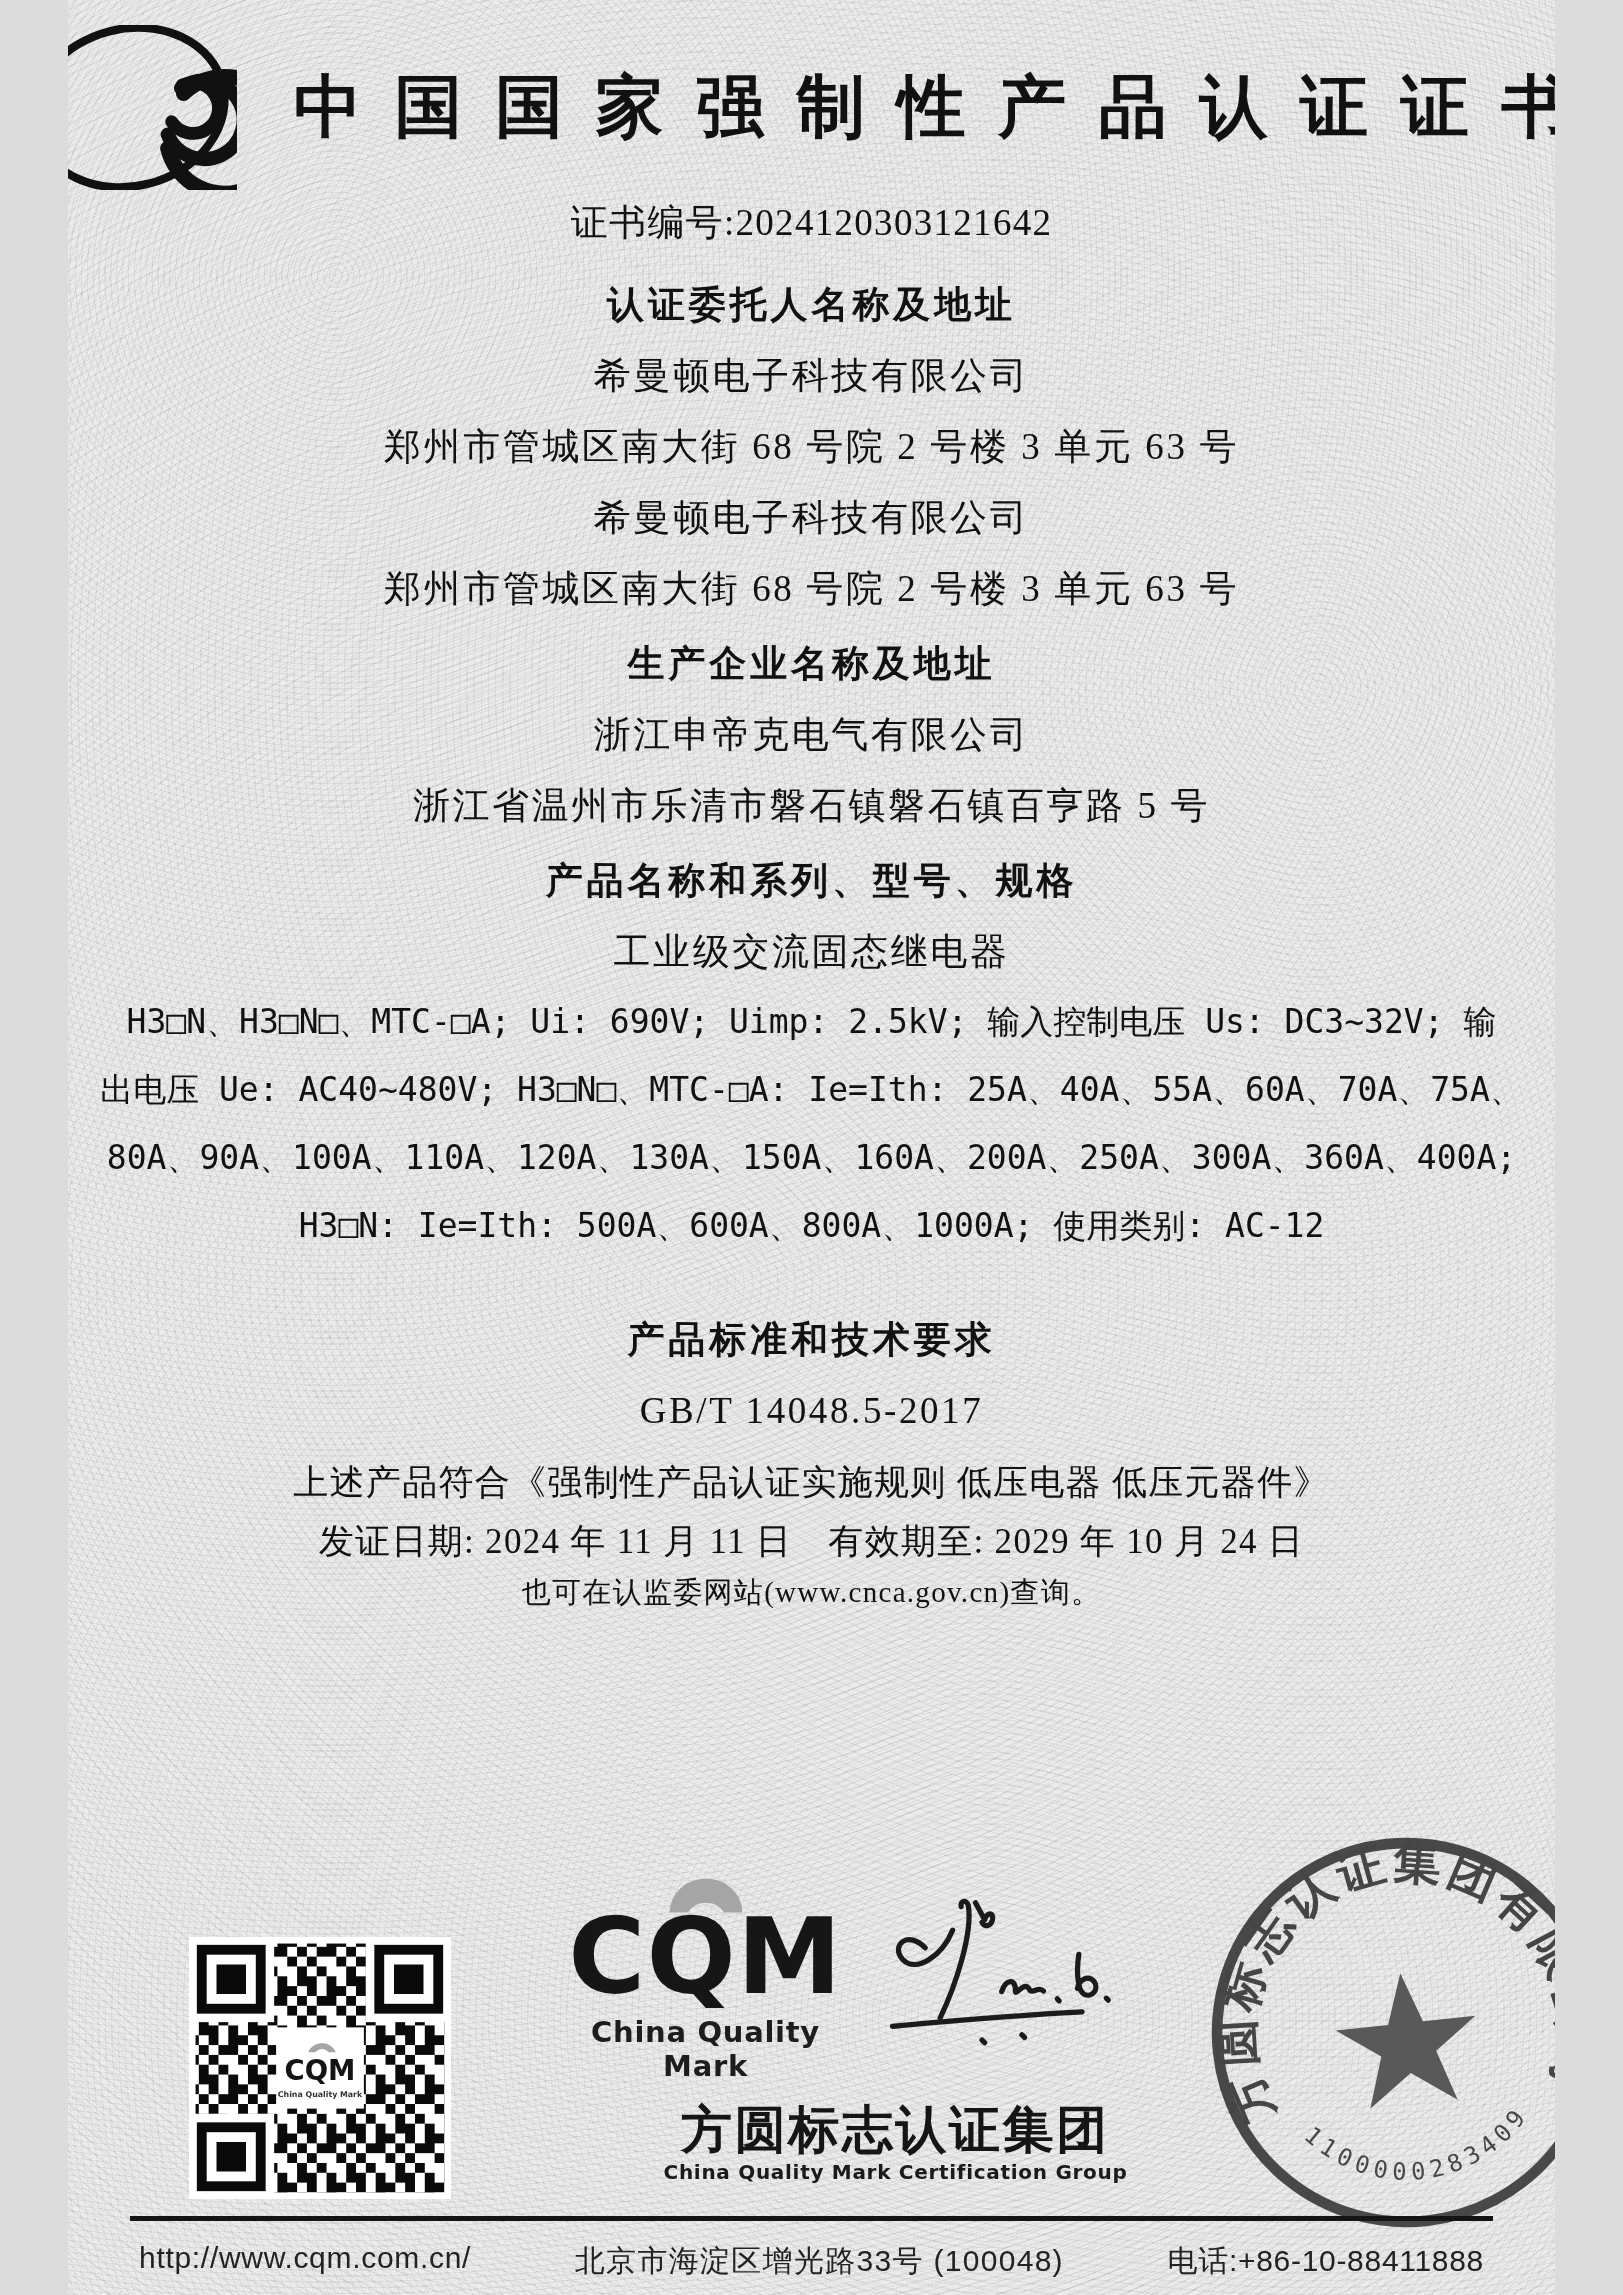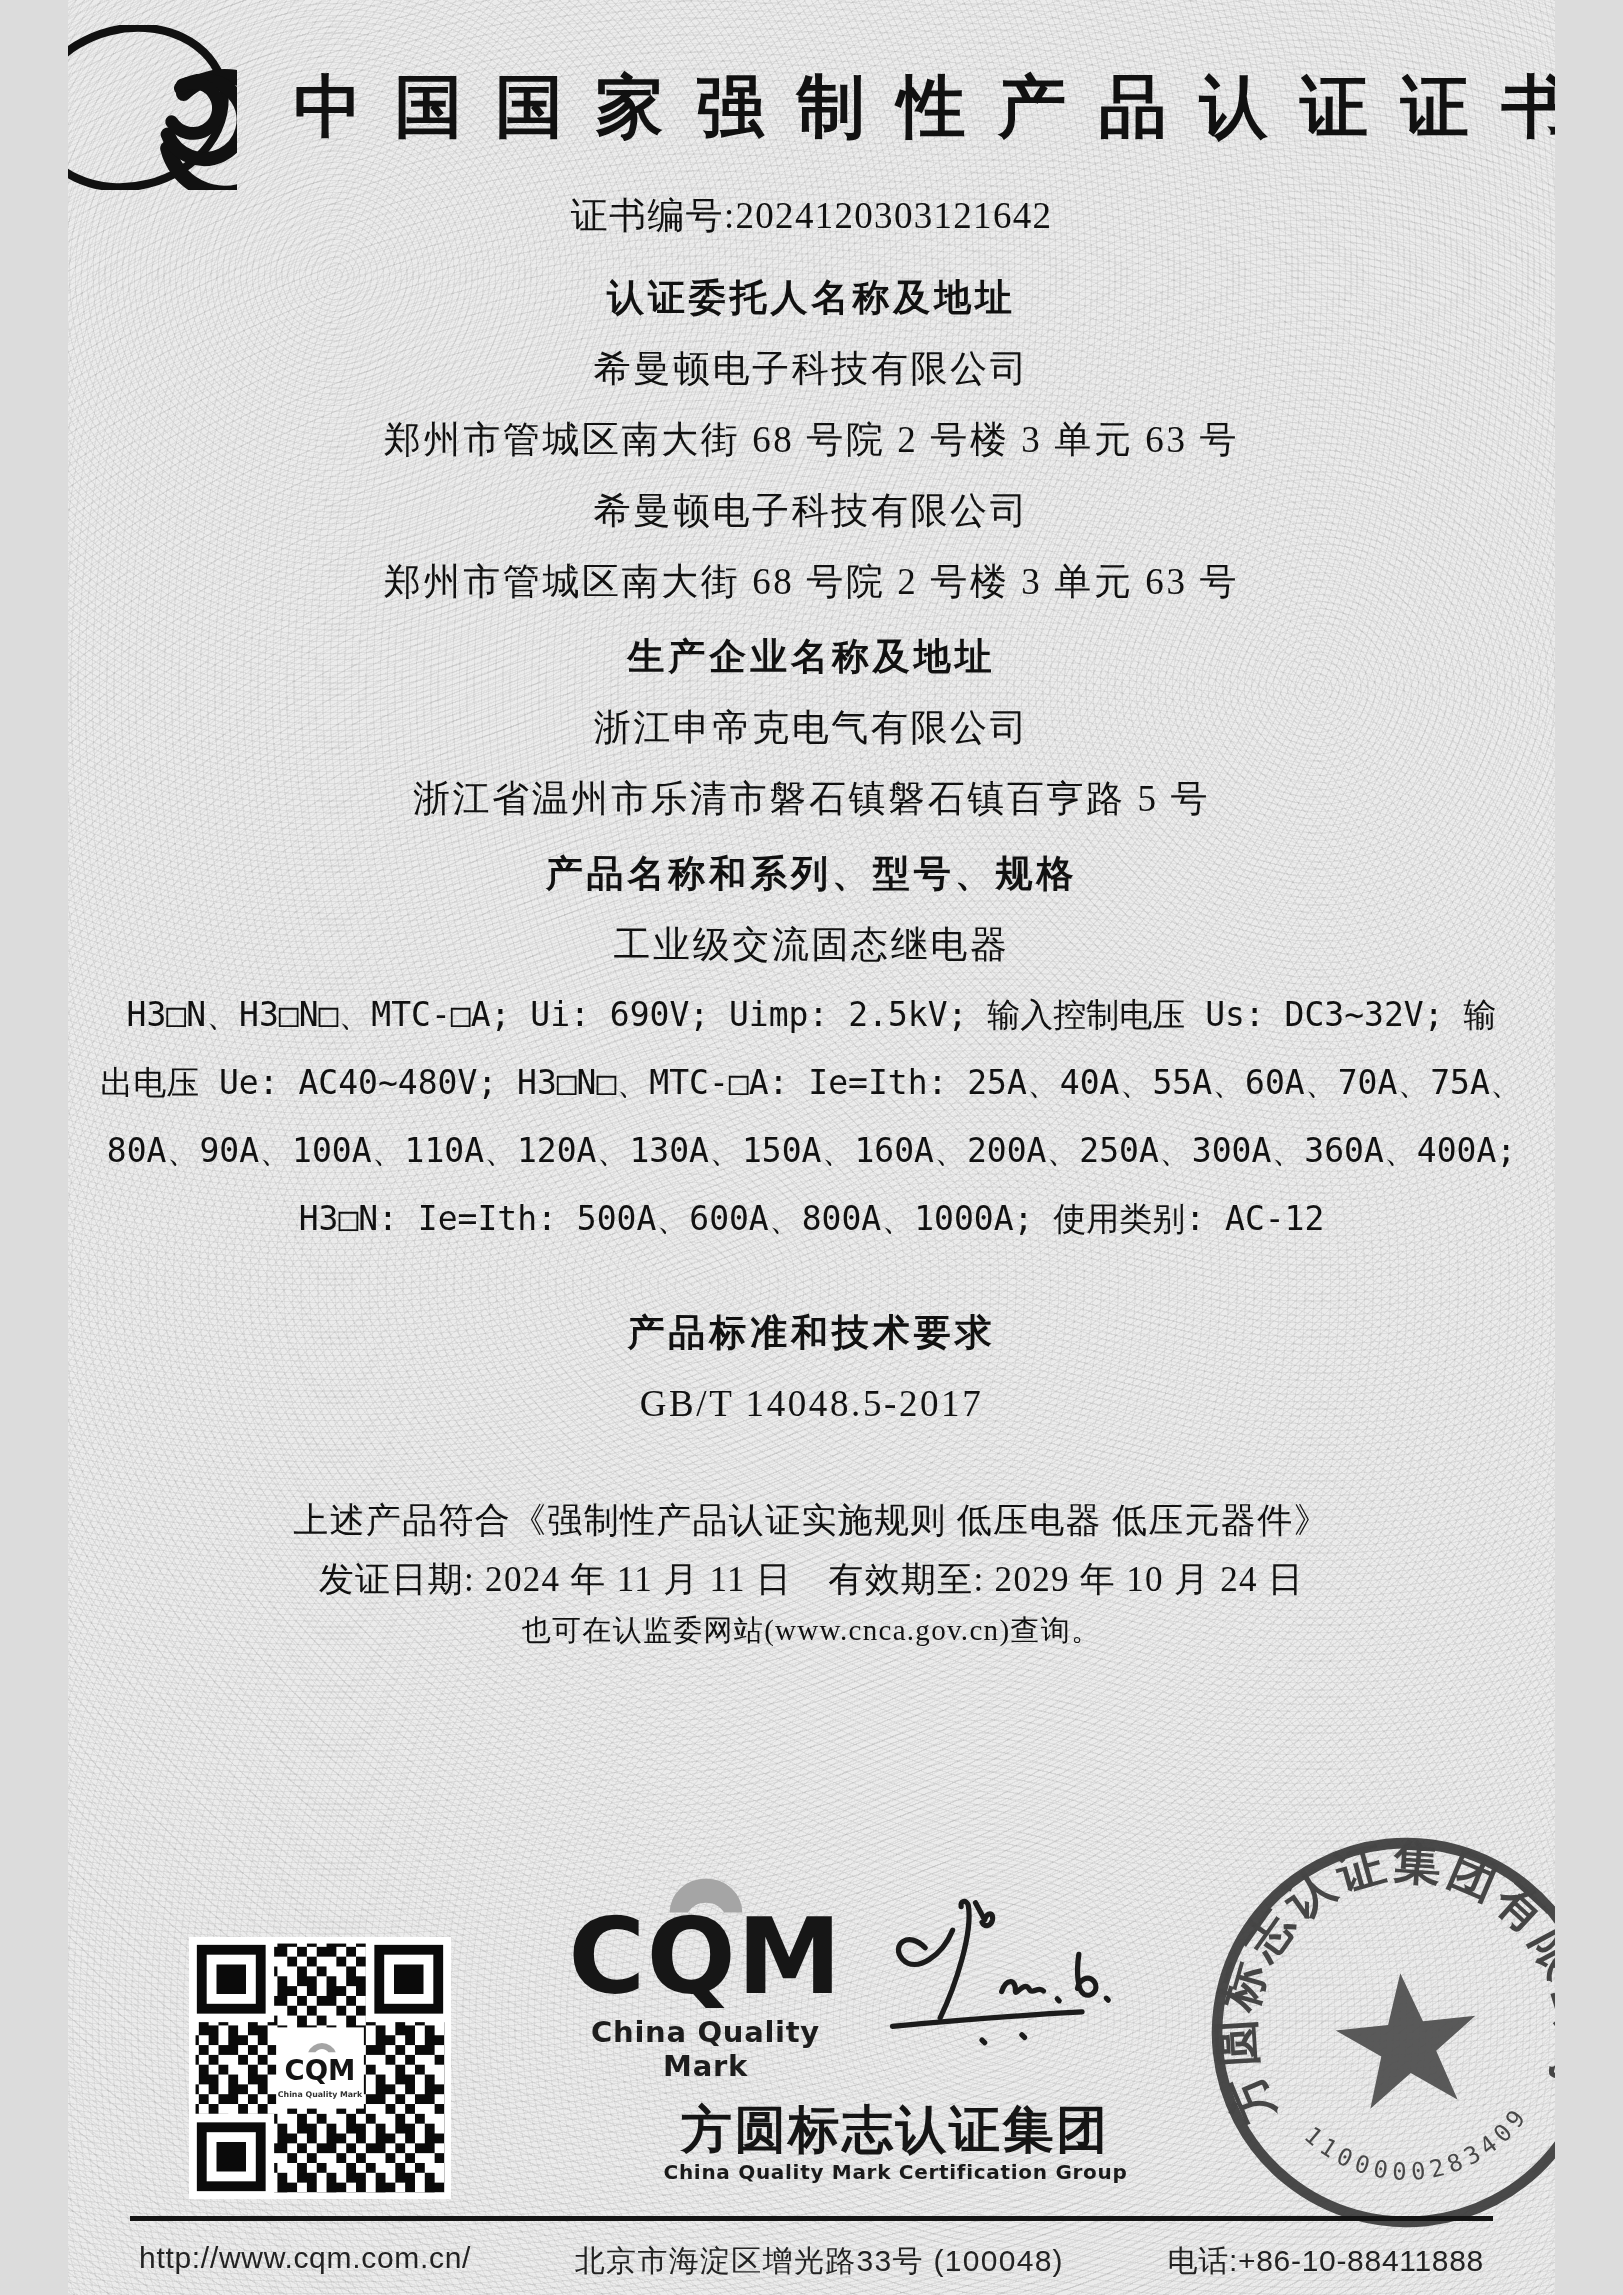--- a/index.html
+++ b/index.html
@@ -20,27 +20,27 @@
   }
   .header{
     display:flex;align-items:center;justify-content:center;
     gap:43px;padding-top:25px;height:165px;
   }
   .ccc-logo{width:216px;height:165px;flex:0 0 auto;}
   .title{
     font-size:68px;font-weight:bold;letter-spacing:0.48em;
     white-space:nowrap;text-indent:0.2em;
   }
-  .cert-no{margin-top:1px;font-size:37px;letter-spacing:1.3px;}
+  .cert-no{margin-top:8px;font-size:37px;letter-spacing:1.3px;}
   .sec-h{margin-top:38px;font-size:37px;font-weight:bold;letter-spacing:3.9px;line-height:1;}
   .val{margin-top:34px;font-size:37px;letter-spacing:2.6px;line-height:1;}
   .spec{margin-top:35px;font-size:33px;line-height:1;white-space:nowrap;
         font-family:"DejaVu Sans Mono","Liberation Mono",monospace;}
   .sec-h.standard{margin-top:79px;}
-  .stmt{margin-top:81px;font-size:35px;line-height:1;letter-spacing:1.3px;}
+  .stmt{margin-top:36px;font-size:35px;line-height:1;letter-spacing:1.3px;}
   .stmt2{margin-top:22px;font-size:35px;line-height:1;letter-spacing:1.3px;}
   .dates{margin-top:23.6px;font-size:35px;line-height:1;letter-spacing:1.3px;white-space:pre-wrap;}
   .verify1{margin-top:38px;font-size:35px;line-height:1;letter-spacing:1.3px;}
   .verify2{margin-top:19px;font-size:29px;line-height:1;letter-spacing:1.3px;}
   .abs{position:absolute;}
   .qr{left:121px;top:1937px;width:262px;height:262px;}
   .cqm-block{left:497px;top:1875px;width:281px;text-align:center;}
   .cqm-letters{font-family:"DejaVu Sans","Liberation Sans",sans-serif;
     font-weight:bold;font-size:105px;line-height:1;color:#161616;letter-spacing:1.3px;}
   .cqm-crown{height:41px;margin-bottom:-13px;}

